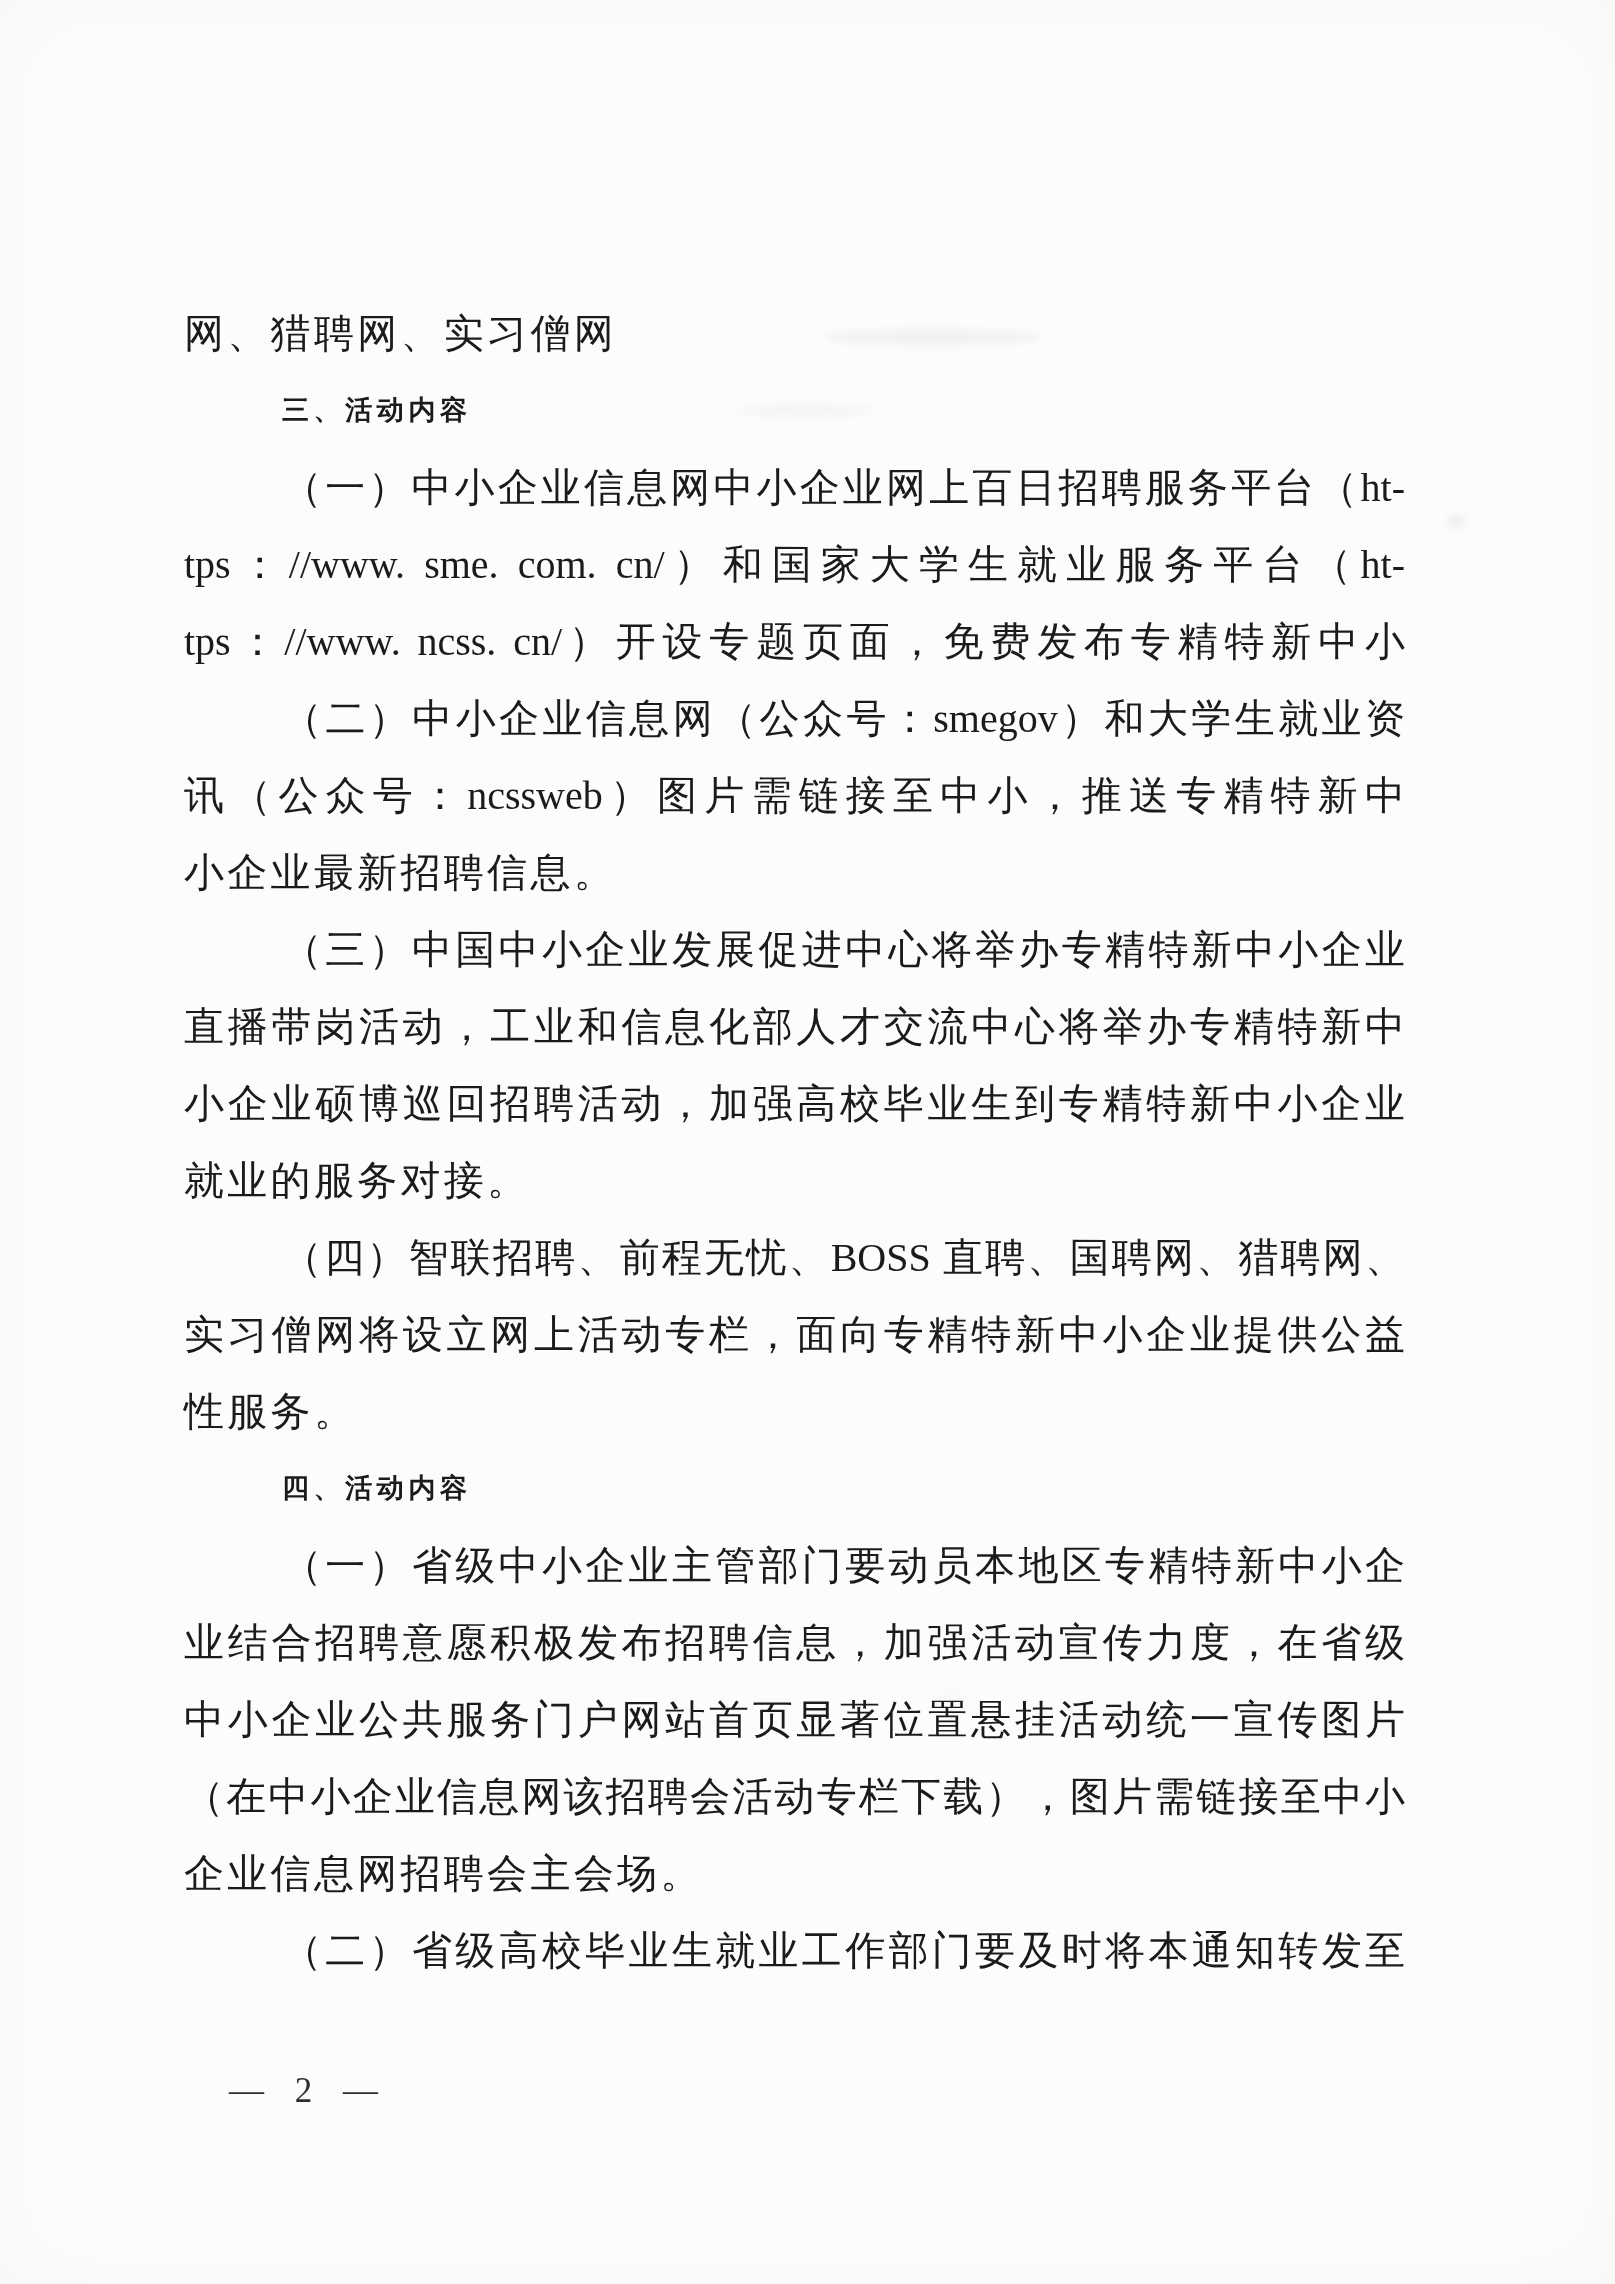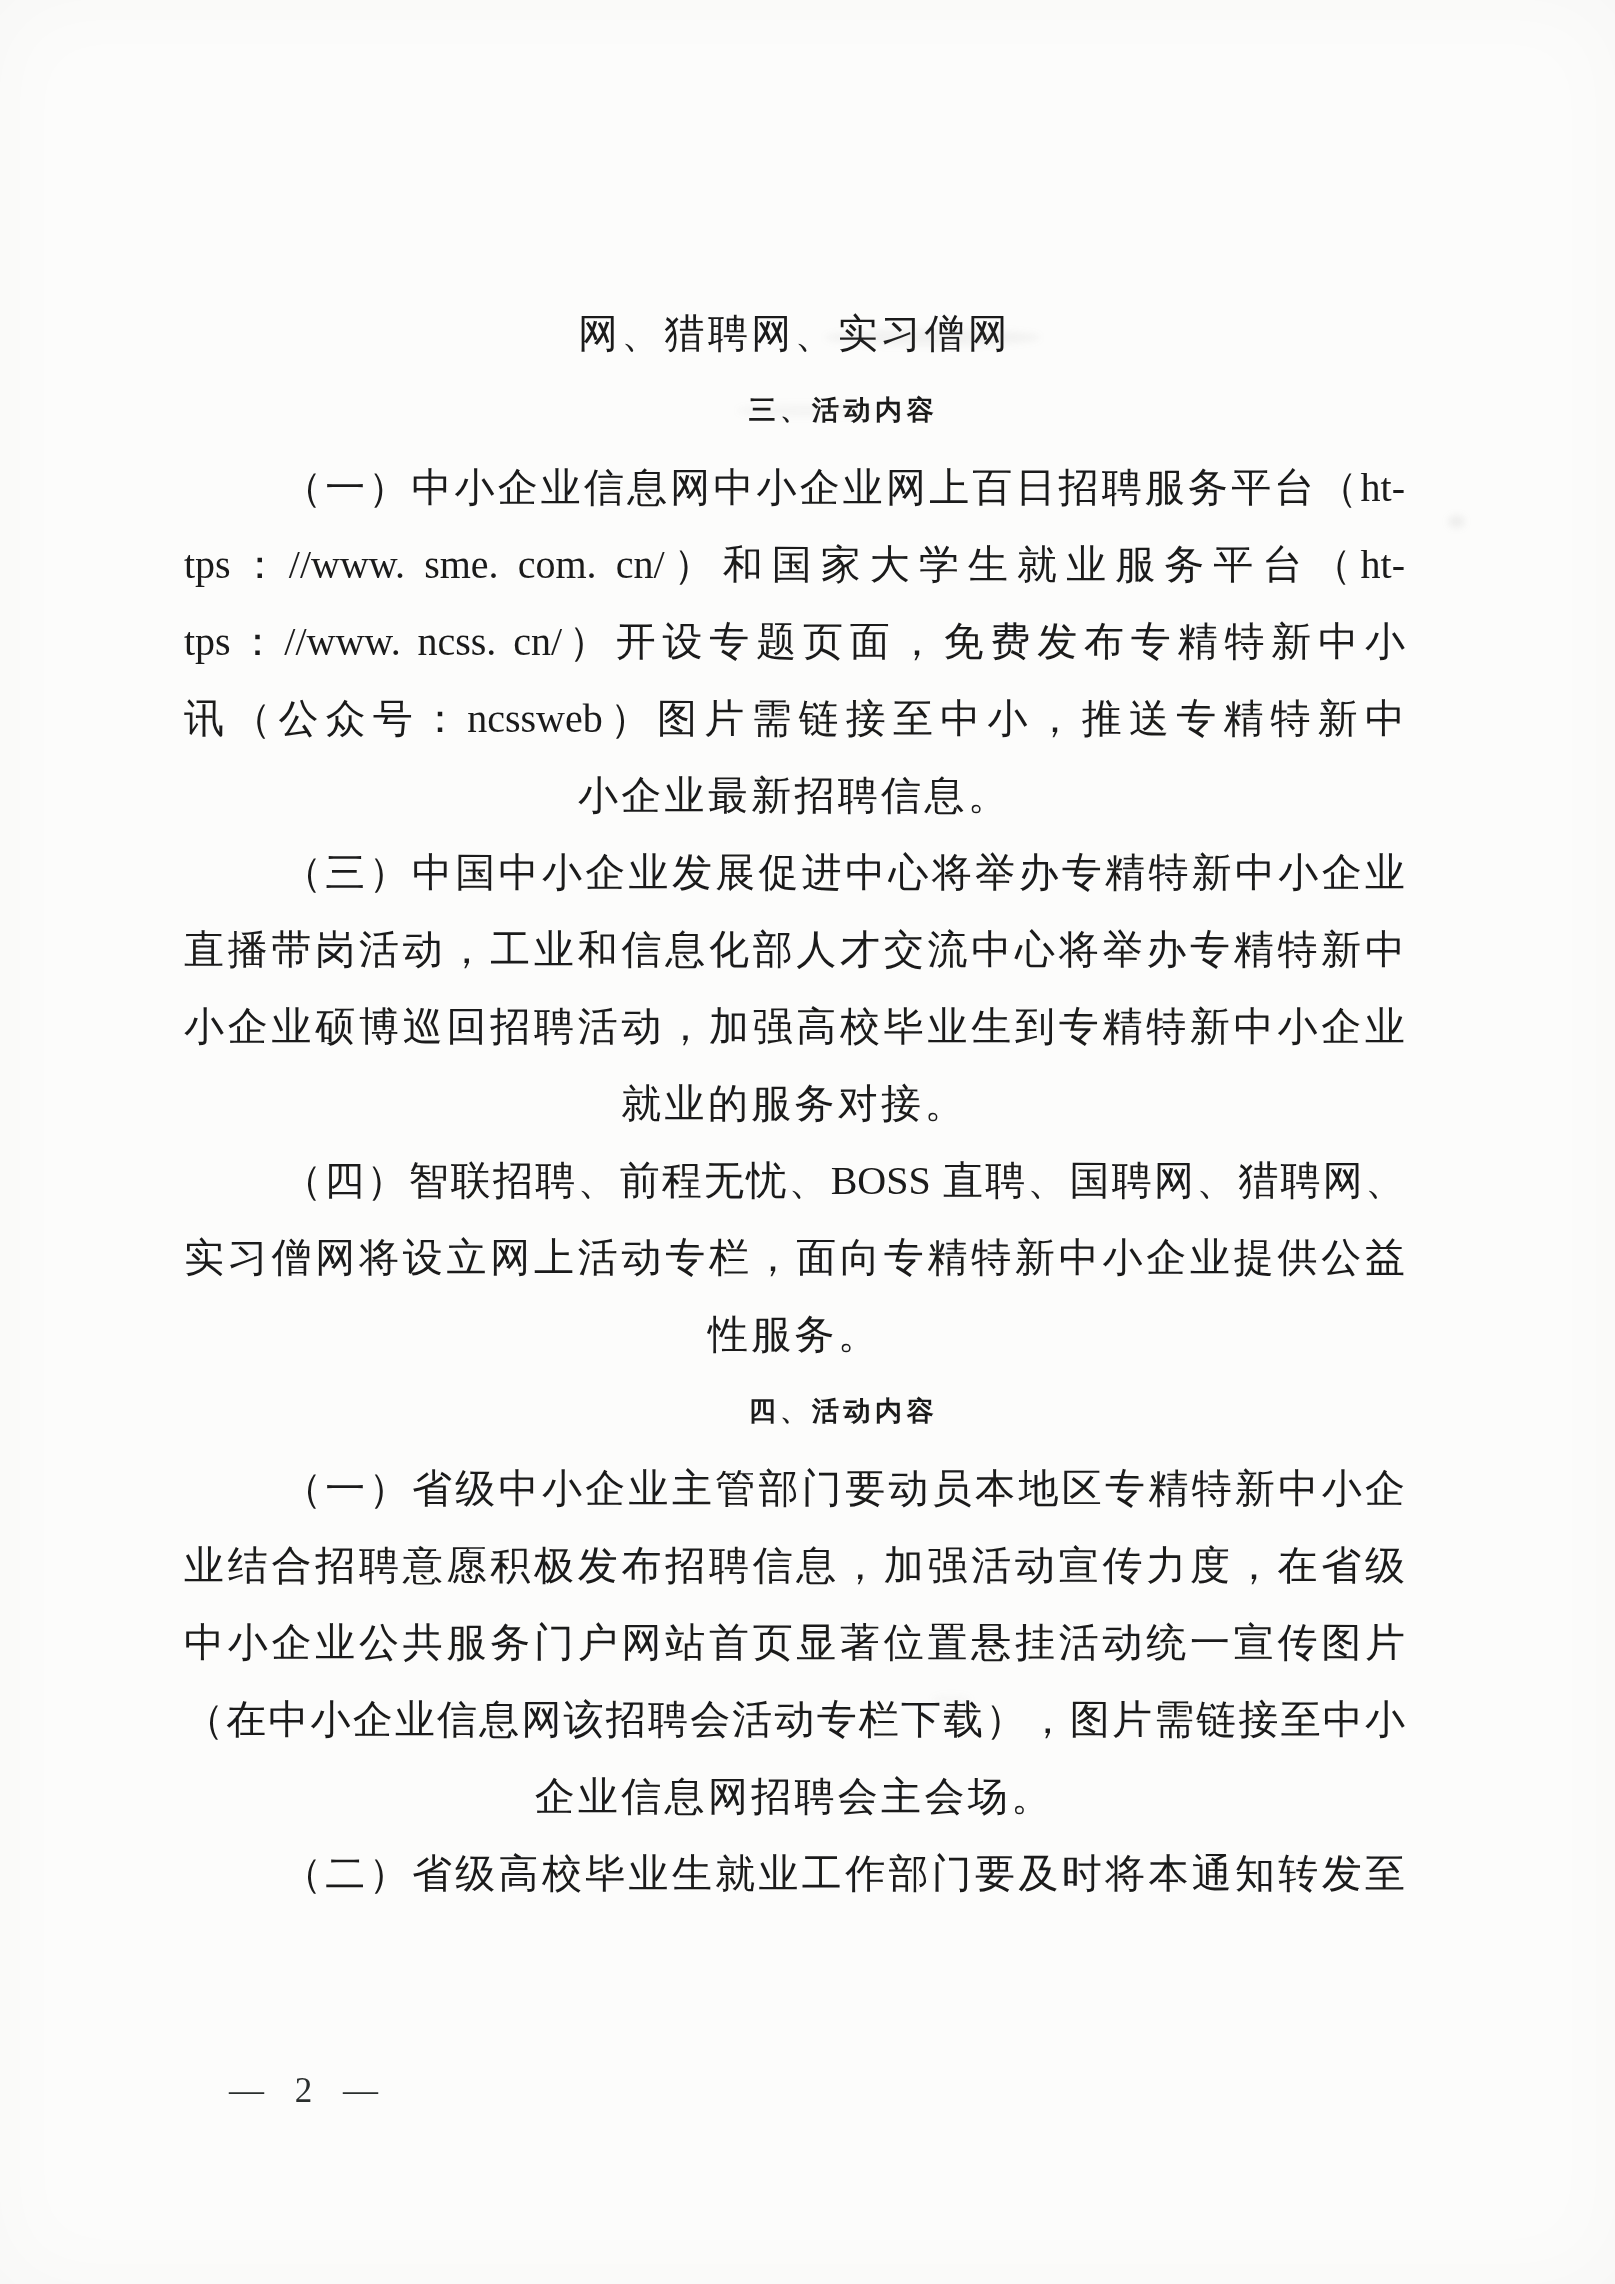--- a/index.html
+++ b/index.html
@@ -24,21 +24,20 @@
   }
   .line {
     height: 77px;
     line-height: 77px;
     font-size: 40px;
     letter-spacing: 3.3px;
     font-family: "Liberation Serif", "DejaVu Serif", serif;
     color: #1b1b1b;
     white-space: nowrap;
     overflow: visible;
-    text-align: center;
   }
   .line.fill {
     white-space: normal;
     letter-spacing: 0;
     text-align: justify;
     text-align-last: justify;
     overflow: hidden;
   }
   .line.indent {
     text-indent: 98px;
@@ -76,20 +75,21 @@
 <body>
 
 <div class="doc-page">
 
   <main class="content">
     <div class="line">网、猎聘网、实习僧网</div>
     <div class="line heading indent">三、活动内容</div>
     <div class="line indent fill">（一）中小企业信息网中小企业网上百日招聘服务平台（ht-</div>
     <div class="line fill">tps：//www. sme. com. cn/）和国家大学生就业服务平台（ht-</div>
     <div class="line fill">tps：//www. ncss. cn/）开设专题页面，免费发布专精特新中小</div>
+    <div class="line indent fill">（二）中小企业信息网（公众号：smegov）和大学生就业资</div>
     <div class="line fill">讯（公众号：ncssweb）图片需链接至中小，推送专精特新中</div>
     <div class="line">小企业最新招聘信息。</div>
     <div class="line indent fill">（三）中国中小企业发展促进中心将举办专精特新中小企业</div>
     <div class="line fill">直播带岗活动，工业和信息化部人才交流中心将举办专精特新中</div>
     <div class="line fill">小企业硕博巡回招聘活动，加强高校毕业生到专精特新中小企业</div>
     <div class="line">就业的服务对接。</div>
     <div class="line indent fill">（四）智联招聘、前程无忧、BOSS 直聘、国聘网、猎聘网、</div>
     <div class="line fill">实习僧网将设立网上活动专栏，面向专精特新中小企业提供公益</div>
     <div class="line">性服务。</div>
     <div class="line heading indent">四、活动内容</div>

